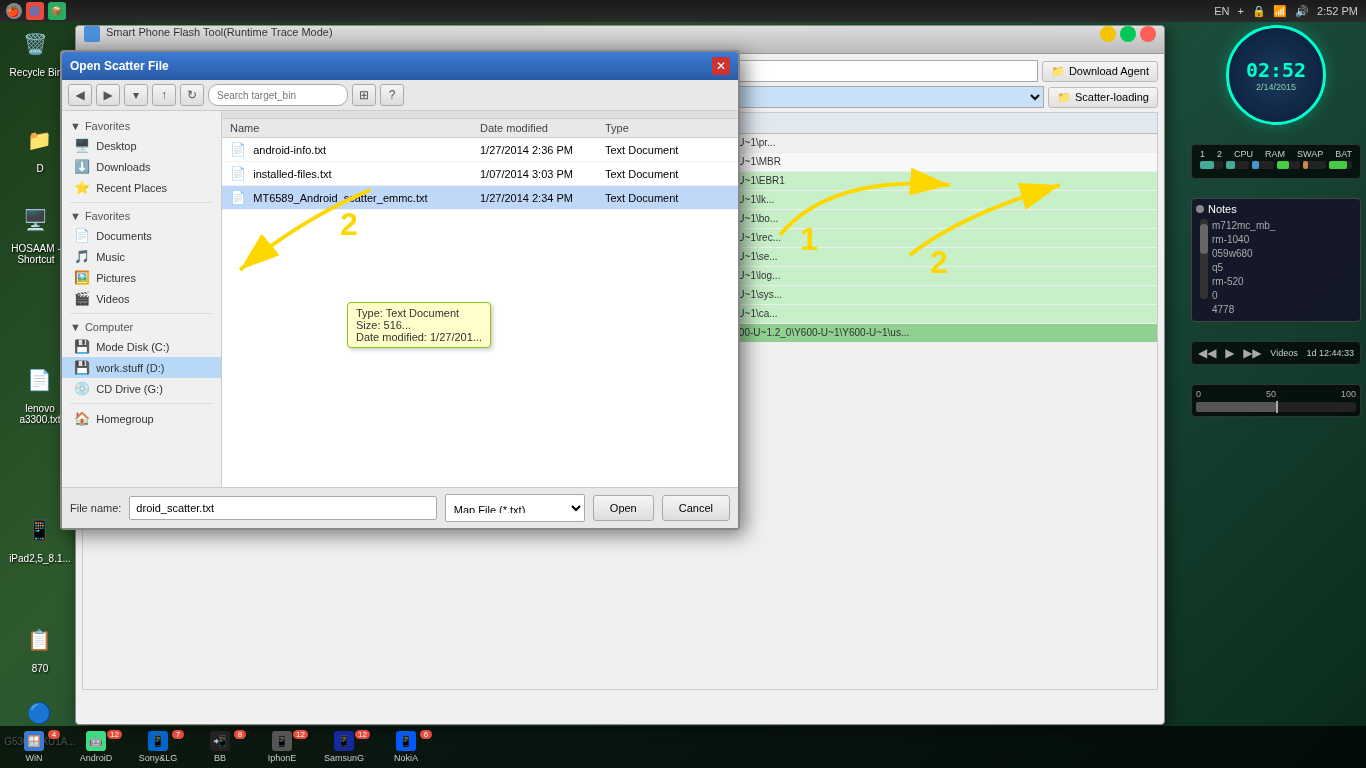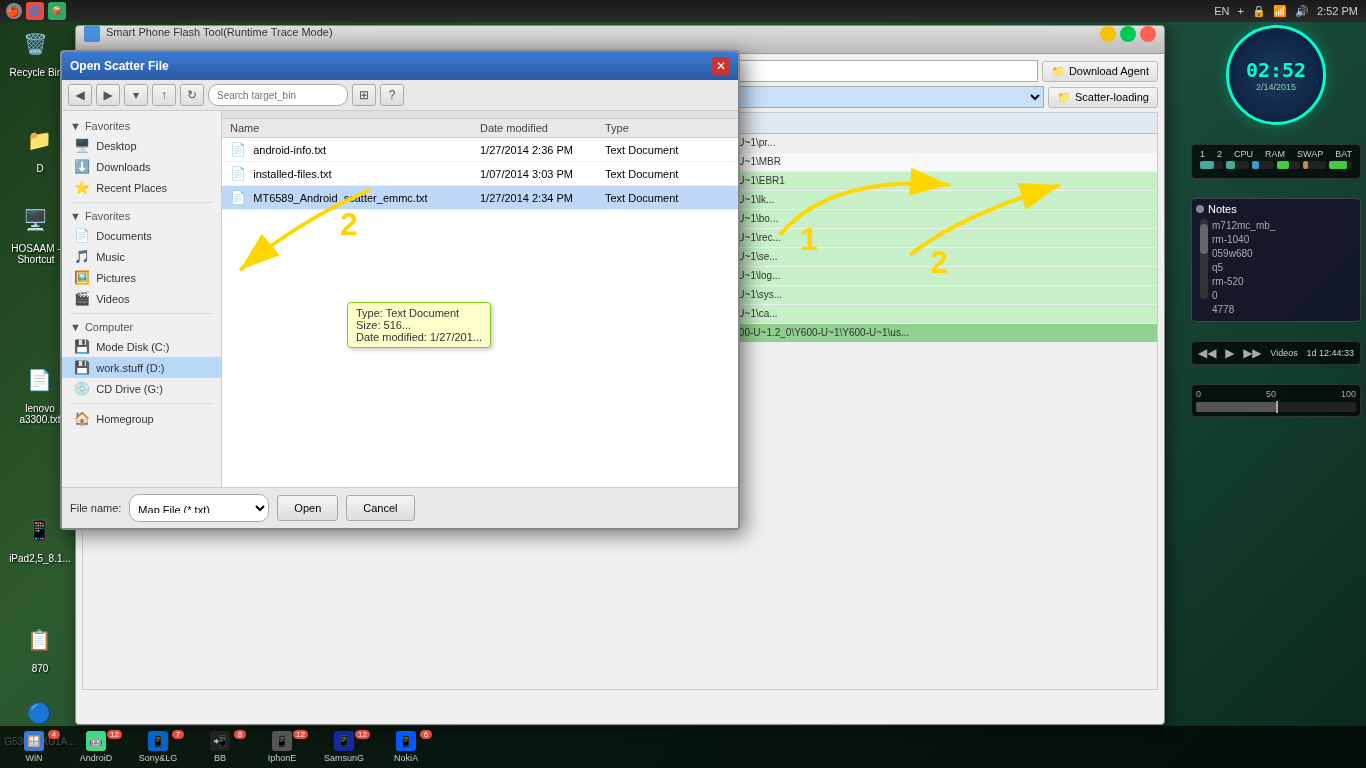--- a/index.html
+++ b/index.html
@@ -580,21 +580,21 @@
       height: 24px;
       border: 1px solid #aaa;
       border-radius: 2px;
       padding: 2px 6px;
       font-size: 11px;
       background: #fff;
     }
     .footer-select {
       height: 28px;
       border: 1px solid #aaa;
-      border-radius: 10px;
+      border-radius: 2px;
       padding: 8px 4px;
       font-size: 11px;
       background: #fff;
       width: 140px;
     }
     .footer-btn {
       height: 26px;
       padding: 0 16px;
       background: linear-gradient(to bottom, #f5f5f5, #ddd);
       border: 1px solid #aaa;
@@ -1033,20 +1033,21 @@
   </div>
 
   <div class="tooltip">
     <div>Type: Text Document</div>
     <div>Size: 516...</div>
     <div>Date modified: 1/27/201...</div>
   </div>
 
   <div class="dialog-footer">
     <label class="footer-label">File name:</label>
+    <input type="text" class="footer-input" value="droid_scatter.txt" style="">
     <select class="footer-select">
       <option>Map File (*.txt)</option>
     </select>
     <button class="footer-btn">Open</button>
     <button class="footer-btn">Cancel</button>
   </div>
 </div>
 
 <svg style="position:absolute;top:155px;left:750px;z-index:800;pointer-events:none;" width="250" height="100">
   <defs>

